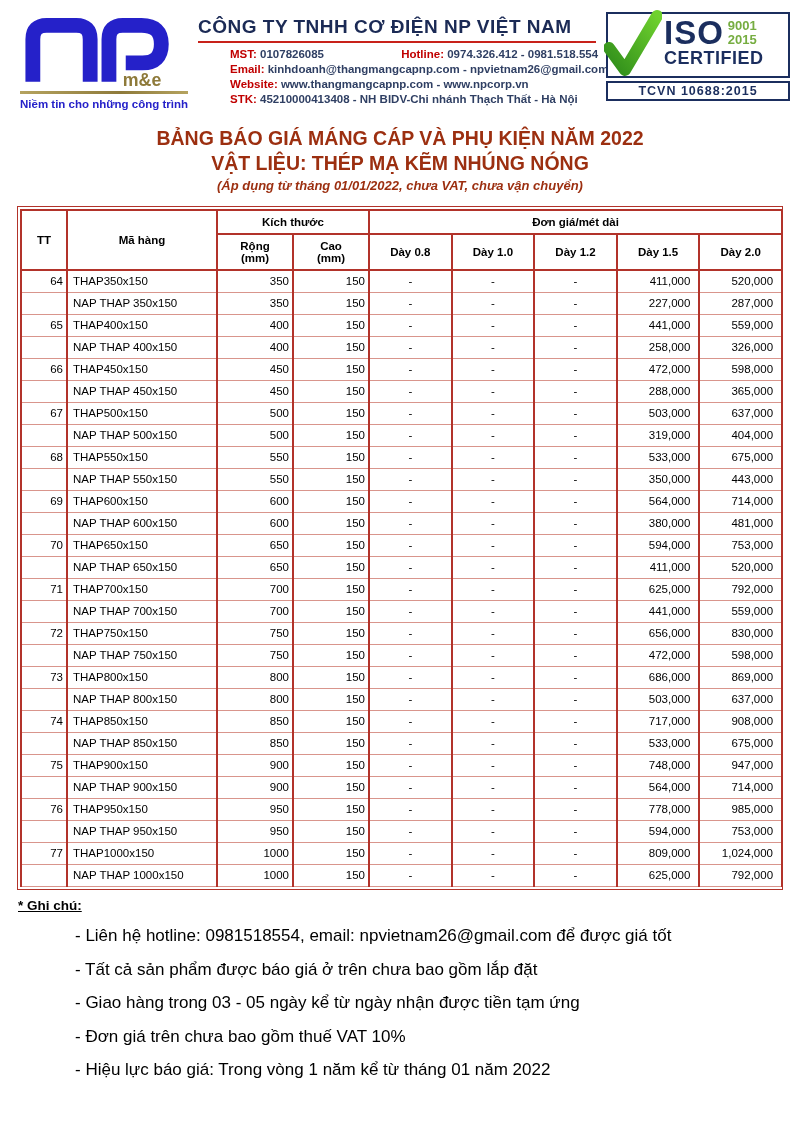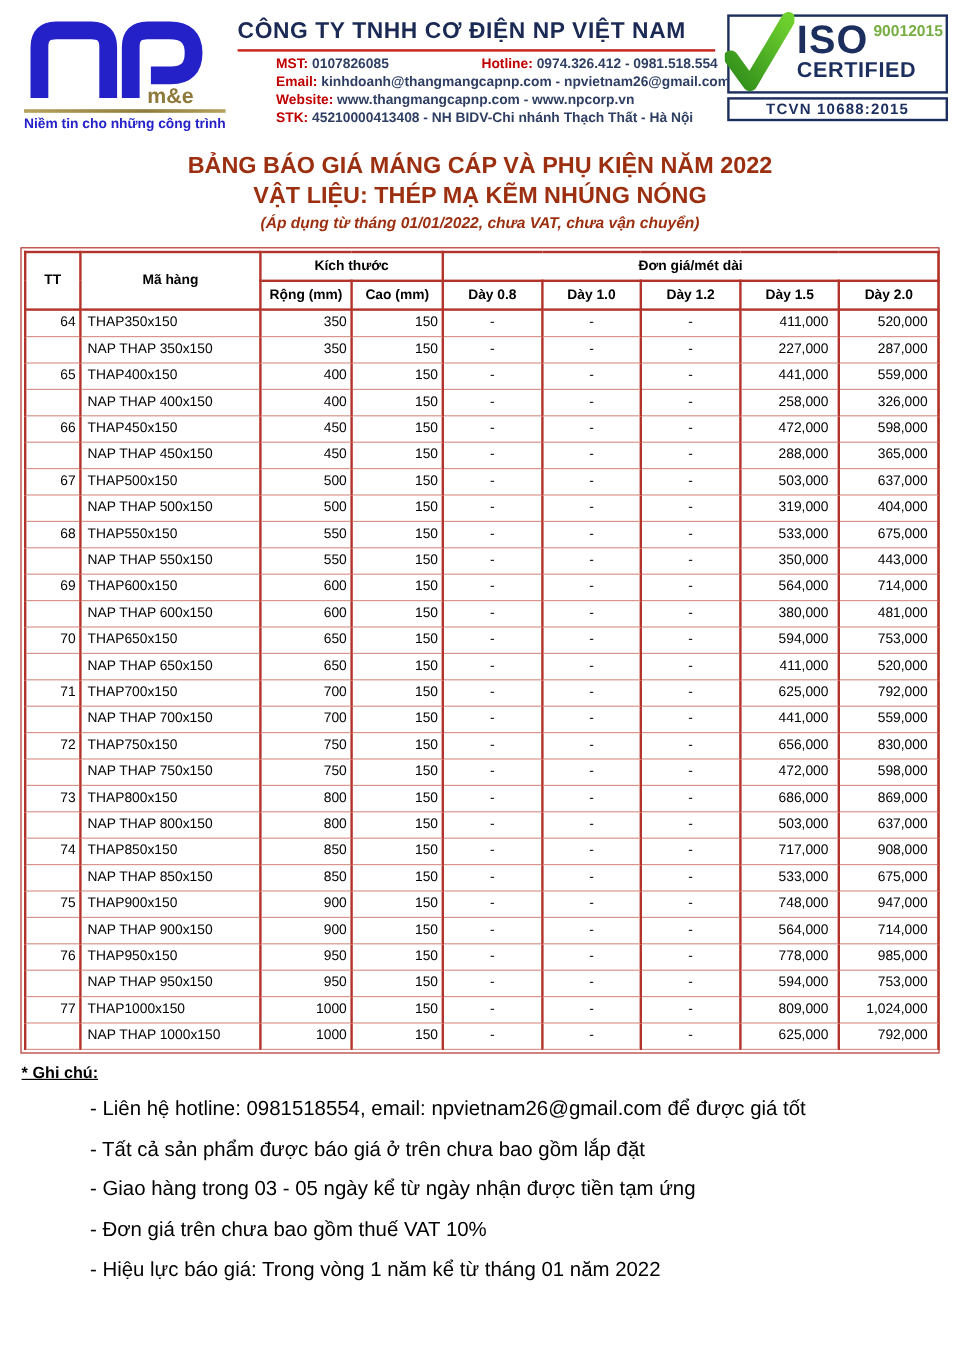--- a/index.html
+++ b/index.html
@@ -19,35 +19,35 @@
   .irow { font-size:11.5px; font-weight:bold; line-height:15px; white-space:nowrap; }
   .irow .lbl { color:#c00000;padding-left:32px; }
   .irow .val { color:#2f3f63; }
   .pair-first { display:inline-block; width:168px; }
 
   .iso { width:184px; flex:none; }
   .iso-box { position:relative; border:2px solid #1b2e5e; background:#fff; height:66px; padding:4px 4px 2px 56px; }
   .iso-check { position:absolute; left:-4px; top:-6px; }
   .iso-top { display:flex; align-items:flex-start; gap:4px; }
   .iso-word { font-size:33px; line-height:30px; font-weight:bold; color:#1b2e5e; letter-spacing:1px; }
-  .iso-years { display:flex; flex-direction:row; font-size:13px; line-height:14px; font-weight:bold; color:#76ad41; padding-top:1px; }
+  .iso-years { display:flex; flex-direction:column; font-size:13px; line-height:14px; font-weight:bold; color:#76ad41; padding-top:1px; }
   .iso-cert { font-size:18px; line-height:20px; font-weight:bold; color:#1b2e5e; letter-spacing:.5px; }
   .tcvn { margin-top:3px; border:2px solid #1b2e5e; text-align:center; font-size:12.5px; font-weight:bold;
           color:#1b2e5e; letter-spacing:1px; padding:1px 0; }
 
   
   .titles { margin-top:16px; text-align:center; color:#9c2f10; }
   .t1,.t2 { font-size:19.5px; font-weight:bold; line-height:25px; }
   .t3 { font-size:13px; font-weight:bold; font-style:italic; line-height:20px; }
 
   
   .tablewrap { margin:10px 17px 0 17px; border:1.5px solid #b2332a; padding:2px; background:#fff; }
   table { width:100%; border-collapse:collapse; table-layout:fixed; }
   col.w-tt{width:46px} col.w-name{width:150px} col.w-size{width:76px} col.w-price{width:82.6px}
-  th { border:2px solid #b2332a; font-size:11.5px; font-weight:bold; color:#000; padding:5px 2px; background:#fff; }
+  th { border:2px solid #b2332a; font-size:11.5px; font-weight:bold; color:#000; padding:5px 14px; background:#fff; }
   td { border-left:2px solid #b2332a; border-right:2px solid #b2332a;
        border-top:1px solid #d9958c; border-bottom:1px solid #d9958c;
        font-size:11.5px; color:#000; height:22px; padding:1px 3px; background:#fff; }
   td.c-tt { text-align:right; }
   td.c-name { text-align:left; padding-left:5px; }
   td.c-size { text-align:right; }
   td.c-dash { text-align:center; }
   td.c-price { text-align:right; padding-right:8px; }
   tbody tr:first-child td { border-top:2px solid #b2332a; }
 

